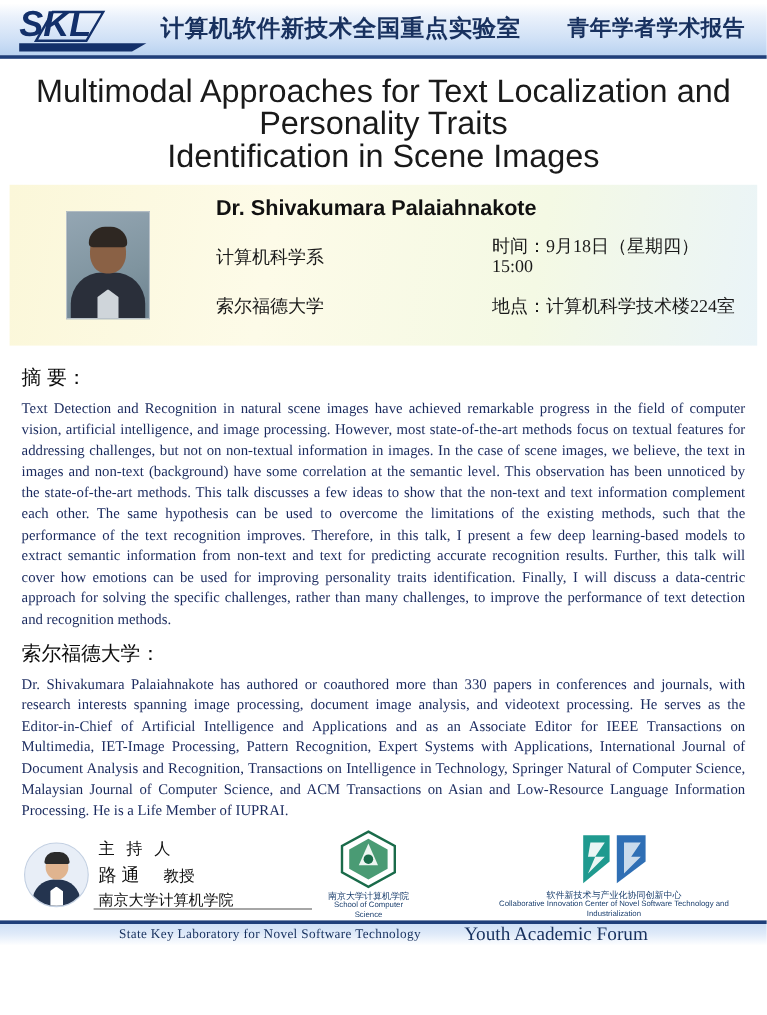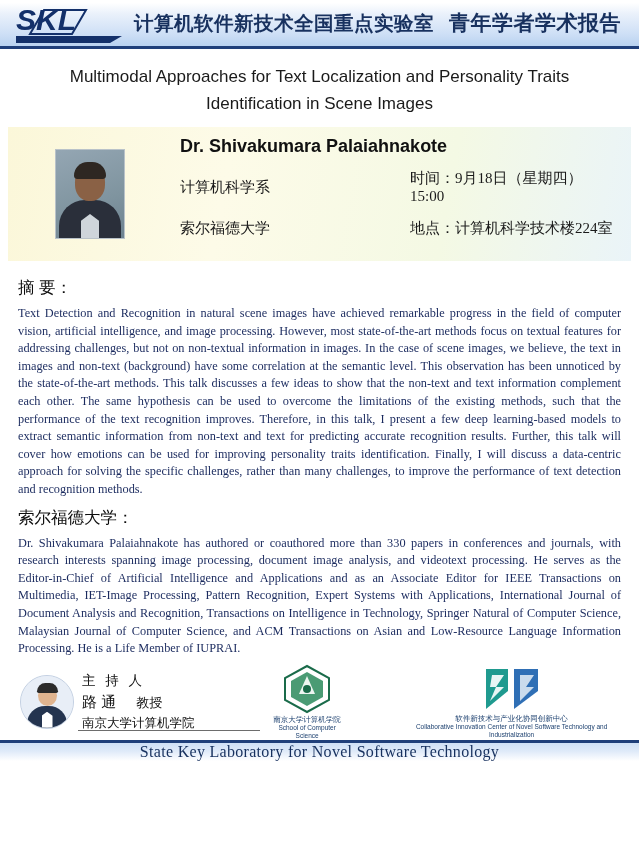--- a/index.html
+++ b/index.html
@@ -52,33 +52,33 @@
   .header-title-main {
     font-family: "Liberation Sans", sans-serif;
     font-weight: bold;
     font-size: 19.5px;
     color: #18315f;
     letter-spacing: 0.5px;
   }
   .header-title-sub {
     font-family: "Liberation Sans", sans-serif;
     font-weight: bold;
-    font-size: 21px;
+    font-size: 18px;
     color: #18315f;
     letter-spacing: 0.5px;
   }
 
   
   .title-band {
     padding: 14px 24px 10px 24px;
     text-align: center;
   }
   .talk-title {
     font-family: "Liberation Sans", sans-serif;
-    font-size: 17px;
+    font-size: 27px;
     line-height: 27px;
     color: #1a1a1a;
     font-weight: 400;
   }
 
   
   .speaker-band {
     position: relative;
     margin: 0 8px;
     height: 134px;
@@ -304,21 +304,21 @@
     height: 40px;
     background: linear-gradient(180deg, #cfe0f6 0%, #dfeaf9 45%, #ffffff 100%);
     border-top: 3px solid #1f3f7a;
     display: flex;
     align-items: center;
     justify-content: center;
     gap: 36px;
   }
   .footer-en {
     font-family: "Liberation Serif", serif;
-    font-size: 16px;
+    font-size: 11px;
     color: #16305e;
     letter-spacing: 0.3px;
   }
   .footer-en2 {
     font-family: "Liberation Serif", serif;
     font-size: 16px;
     color: #16305e;
   }
 </style>
 </head>
@@ -419,15 +419,16 @@
         <div class="logo-caption">
           <span class="cn">软件新技术与产业化协同创新中心</span>
           <span>Collaborative Innovation Center of Novel Software Technology and Industrialization</span>
         </div>
       </div>
     </div>
   </div>
 
   <div class="footer">
     <div class="footer-en">State Key Laboratory for Novel Software Technology</div>
+    <div class="footer-en2">Youth  Academic Forum</div>
   </div>
 
 </div>
 
 </body></html>

